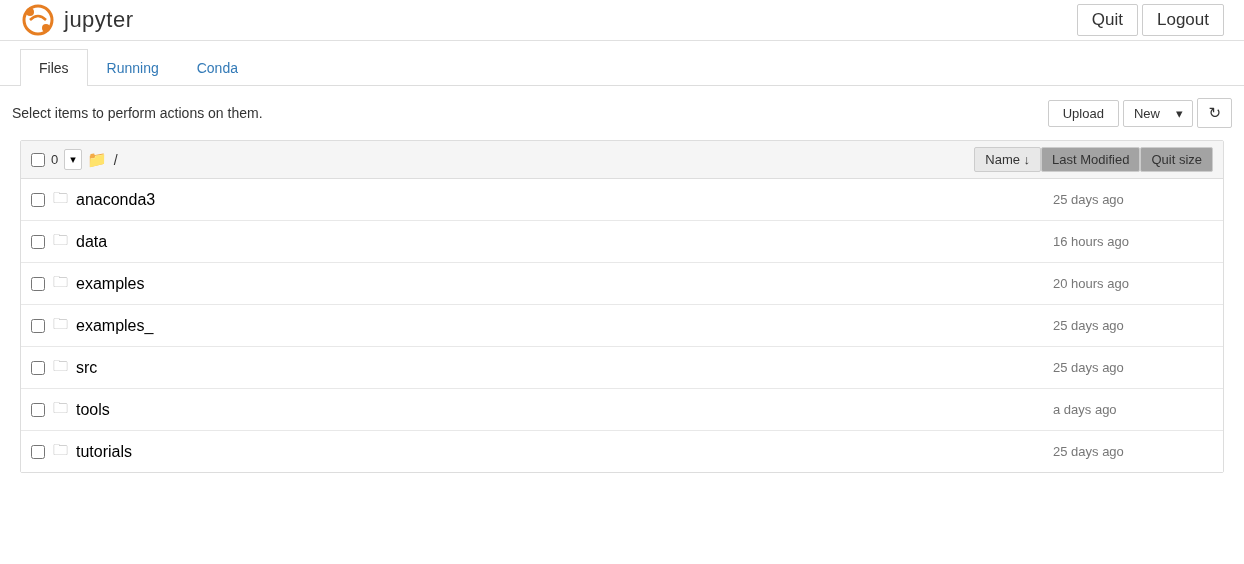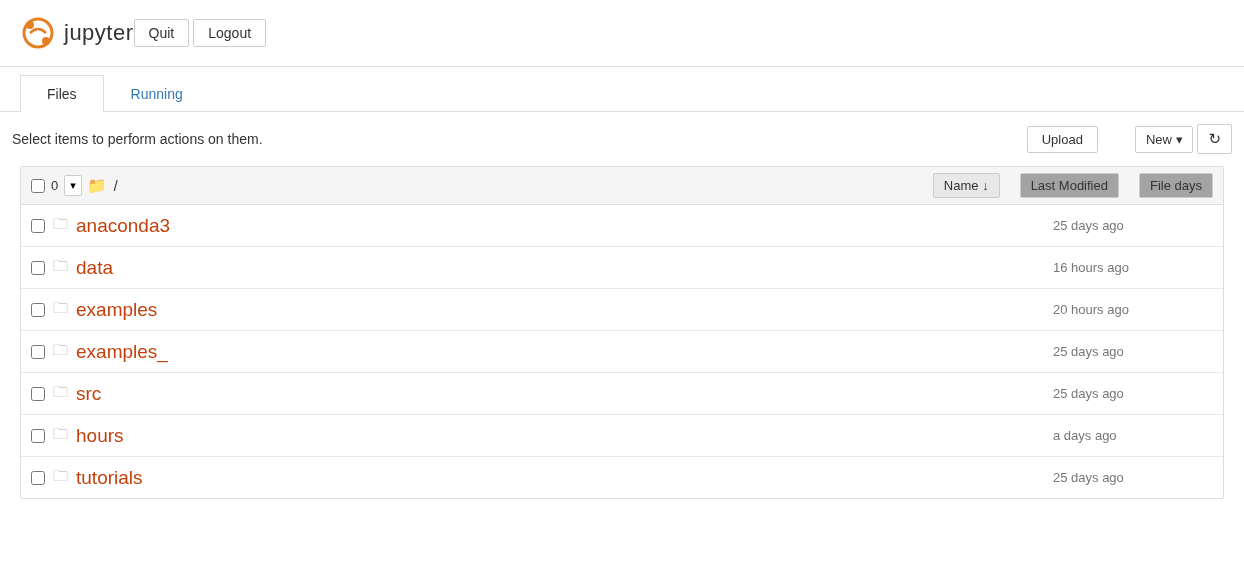--- a/index.html
+++ b/index.html
@@ -2,21 +2,22 @@
 <html><head>
   <meta charset="utf-8">
   <style>
     * { box-sizing: border-box; margin: 0; padding: 0; }
     body { font-family: "Helvetica Neue", Arial, sans-serif; font-size: 14px; color: #333; background: #fff; }
 
     
     .header {
       display: flex;
       align-items: center;
-      padding: 15px 20px;
+      justify-content: space-between;
+      padding: 2px 20px;
       border-bottom: 1px solid #e0e0e0;
     }
     .logo {
       display: flex;
       align-items: center;
       gap: 8px;
     }
     .logo-icon {
       width: 36px;
       height: 36px;
@@ -30,34 +31,34 @@
     .header-buttons {
       display: flex;
       gap: 4px;
     }
     .header-btn {
       padding: 5px 14px;
       border: 1px solid #ccc;
       background: #fff;
       color: #333;
       cursor: pointer;
-      font-size: 14px;
+      font-size: 17px;
       border-radius: 2px;
     }
 
     
     .tabs-bar {
       padding: 0 20px;
       border-bottom: 1px solid #ddd;
       display: flex;
       gap: 0;
       margin-top: 8px;
     }
     .tab {
-      padding: 10px 26px;
+      padding: 10px 18px;
       cursor: pointer;
       font-size: 14px;
       color: #337ab7;
       border: 1px solid transparent;
       border-bottom: none;
       margin-bottom: -1px;
       background: transparent;
     }
     .tab.active {
       color: #333;
@@ -88,23 +89,22 @@
       border: 1px solid #ccc;
       background: #fff;
       color: #333;
       cursor: pointer;
       font-size: 13px;
       border-radius: 2px;
     }
     .new-btn {
       display: flex;
       align-items: center;
-      gap: 4px;
+      gap: 16px;
       padding: 5px 10px;
-      margin-left: 33px;
     }
     .refresh-btn {
       padding: 5px 10px;
       font-size: 15px;
     }
 
     
     .file-list-container {
       margin: 0 20px;
       border: 1px solid #ddd;
@@ -121,21 +121,21 @@
     }
     .list-header-left {
       display: flex;
       align-items: center;
       gap: 6px;
       flex: 1;
     }
     .list-header-right {
       display: flex;
       align-items: flex-start;
-      gap: 20px;
+      gap: 0;
     }
     .sort-btn {
       padding: 4px 10px;
       border: 1px solid #ccc;
       background: #a3a3a3;
       cursor: pointer;
       font-size: 13px;
       border-radius: 2px;
       color: #333;
     }
@@ -187,23 +187,23 @@
       font-size: 13px;
       min-width: 160px;
       text-align: left;
       padding-right: 10px;
     }
     .folder-icon {
       color: #aaa;
       font-size: 15px;
     }
     .file-link {
-      color: #c2410c;
+      color: #000000;
       text-decoration: none;
-      font-size: 19px;
+      font-size: 16px;
     }
     .row-checkbox {
       width: 14px;
       height: 14px;
       accent-color: #337ab7;
     }
   </style>
 </head>
 <body>
 
@@ -219,20 +219,21 @@
   </div>
   <div class="header-buttons">
     <button class="header-btn">Quit</button>
     <button class="header-btn">Logout</button>
   </div>
 </div>
 
 <div class="tabs-bar">
   <div class="tab active">Files</div>
   <div class="tab">Running</div>
+  <div class="tab">Conda</div>
 </div>
 
 <div class="toolbar">
   <span class="toolbar-text">Select items to perform actions on them.</span>
   <div class="toolbar-right">
     <button class="toolbar-btn">Upload</button>
     <button class="toolbar-btn new-btn">
       <span>New</span>
       <span>▾</span>
     </button>
@@ -249,21 +250,21 @@
       <button class="dropdown-arrow">▾</button>
       <span class="folder-icon-header">📁</span>
       <span class="path-label">/</span>
     </div>
     <div class="list-header-right">
       <button class="sort-btn active">
         <span>Name</span>
         <span>↓</span>
       </button>
       <button class="sort-btn">Last Modified</button>
-      <button class="sort-btn">File days</button>
+      <button class="sort-btn">Quit size</button>
     </div>
   </div>
 
   <div id="file-rows">
       <div class="file-row">
     <div class="file-row-left">
       <input type="checkbox" class="row-checkbox" style="">
       <span class="folder-icon">🗀</span>
       <a href="#" class="file-link">anaconda3</a>
     </div>
@@ -298,21 +299,21 @@
       <input type="checkbox" class="row-checkbox" style="">
       <span class="folder-icon">🗀</span>
       <a href="#" class="file-link">src</a>
     </div>
     <div class="file-row-right">25 days ago</div>
   </div>
       <div class="file-row">
     <div class="file-row-left">
       <input type="checkbox" class="row-checkbox" style="">
       <span class="folder-icon">🗀</span>
-      <a href="#" class="file-link">hours</a>
+      <a href="#" class="file-link">tools</a>
     </div>
     <div class="file-row-right">a days ago</div>
   </div>
       <div class="file-row">
     <div class="file-row-left">
       <input type="checkbox" class="row-checkbox" style="">
       <span class="folder-icon">🗀</span>
       <a href="#" class="file-link">tutorials</a>
     </div>
     <div class="file-row-right">25 days ago</div>

